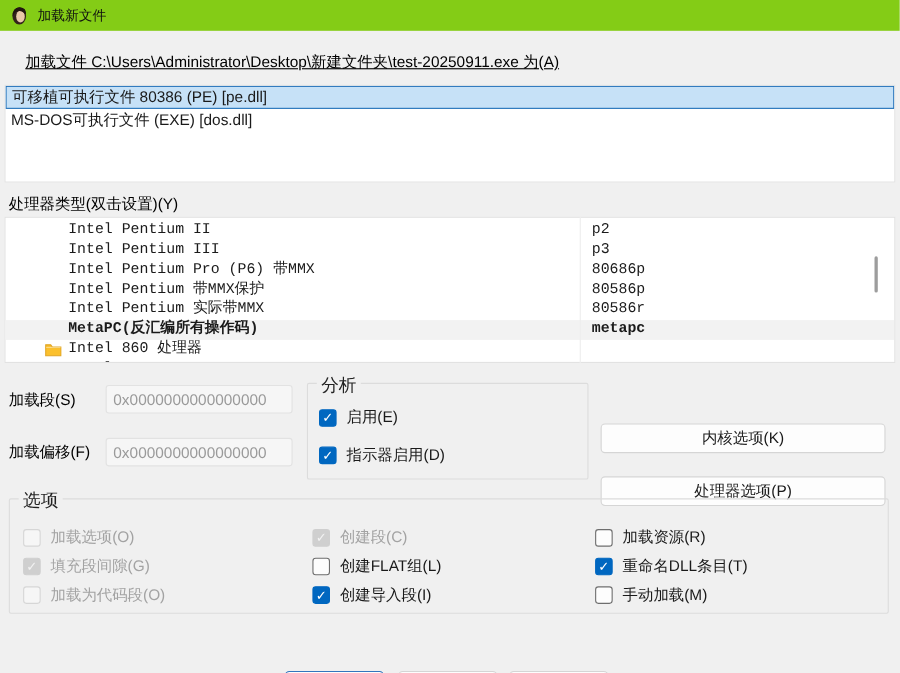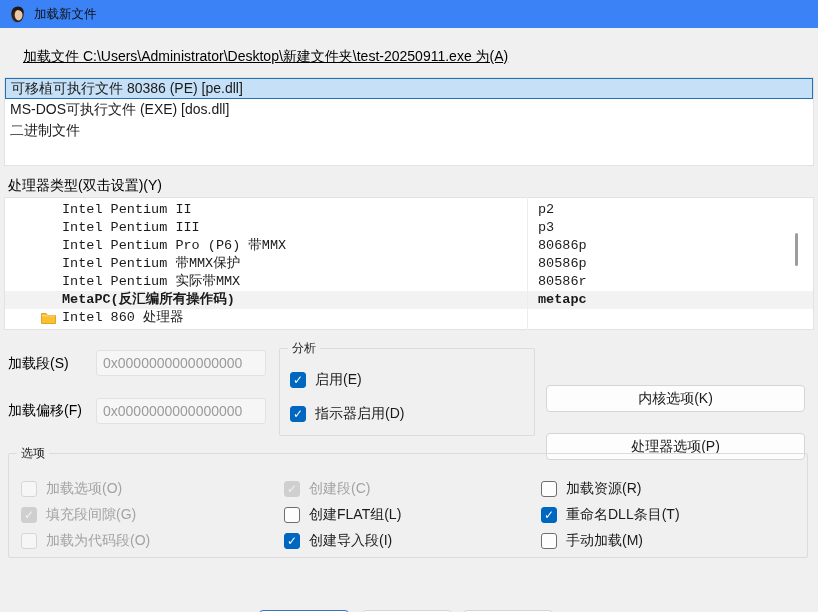--- a/index.html
+++ b/index.html
@@ -5,42 +5,42 @@
   html,body{margin:0;padding:0;}
   body{
     width:818px;height:612px;position:relative;overflow:hidden;
     background:#f0f0f0;
     font-family:"Liberation Sans","DejaVu Sans",sans-serif;
     color:#1a1a1a;
     -webkit-font-smoothing:antialiased;
   }
   .abs{position:absolute;}
   
-  .titlebar{left:0;top:0;width:818px;height:28px;background:#3b82f6;display:flex;align-items:center;gap:8px;padding-left:8px;box-sizing:border-box;}
+  .titlebar{left:0;top:0;width:818px;height:28px;background:#84cc16;display:flex;align-items:center;gap:8px;padding-left:8px;box-sizing:border-box;}
   .titlebar .ttl{font-size:12.5px;color:#111;}
   
   .lbl{font-size:14px;color:#000;}
   
   .loaderbox{left:4px;top:77px;width:810px;height:89px;background:#ffffff;border:1px solid #e2e2e2;box-sizing:border-box;overflow:hidden;}
   .lrow{height:21px;line-height:21px;font-size:14px;padding-left:5px;box-sizing:border-box;white-space:nowrap;}
   .lrow.sel{background:#c6e1f7;border:1px solid #2270b8;line-height:19px;}
   
   .proclist{left:4px;top:197px;width:810px;height:133px;background:#ffffff;border:1px solid #e2e2e2;box-sizing:border-box;overflow:hidden;font-family:Liberation Mono, monospace;font-size:13.5px;padding-top:3px;}
   .pdivider{left:527px;top:197px;width:1px;height:133px;background:#ededed;}
   .prow{height:18px;line-height:18px;position:relative;white-space:nowrap;}
   .prow .pname{padding-left:57px;display:inline-block;}
   .prow .pval{position:absolute;left:533px;top:0;}
   .prow.hl{background:#f2f2f2;font-weight:700;}
   .prow .foldericon{position:absolute;left:36px;top:3px;}
   .pscroll{left:795px;top:233px;width:3px;height:33px;background:#9d9d9d;border-radius:2px;}
   
   .hexinput{background:#f6f6f6;border:1px solid #e2e2e2;border-radius:3px;color:#9a9a9a;font-size:14px;padding:0 6px;box-sizing:border-box;font-family:"Liberation Sans","DejaVu Sans",sans-serif;}
   
   .group{border:1px solid #dcdcdc;border-radius:2px;box-sizing:border-box;}
-  .group>.gtitle{position:absolute;top:-9px;left:8px;background:#f0f0f0;padding:0 4px;font-size:12px;color:#222;}
+  .group>.gtitle{position:absolute;top:-9px;left:8px;background:#f0f0f0;padding:0 4px;font-size:16px;color:#222;}
   
   .cb{display:flex;align-items:center;gap:9px;font-size:14px;position:absolute;white-space:nowrap;}
   .cb .box{width:16px;height:16px;border-radius:3px;background:#fdfdfd;border:1px solid #6e6e6e;box-sizing:border-box;display:flex;align-items:center;justify-content:center;flex:0 0 16px;}
   .cb .tick{color:#ffffff;font-size:12px;line-height:1;font-weight:700;}
   .cb.checked .box{background:#0067c0;border-color:#0067c0;}
   .cb.disabled .box{background:#f6f6f6;border-color:#d6d6d6;}
   .cb.disabled.checked .box{background:#cfcfcf;border-color:#cfcfcf;}
   .cb.disabled.checked .tick{color:#f2f2f2;}
   .cb.disabled .cblabel{color:#a3a3a3;}
   
@@ -59,21 +59,20 @@
     </svg>
   </span>
   <span class="ttl">加载新文件</span>
 </div>
 
 <div class="abs lbl" style="left:23px;top:48px;text-decoration:underline;">加载文件 C:\Users\Administrator\Desktop\新建文件夹\test-20250911.exe 为(A)</div>
 
 <div class="abs loaderbox">
   <div class="lrow sel">可移植可执行文件 80386 (PE) [pe.dll]</div>
   <div class="lrow">MS-DOS可执行文件 (EXE) [dos.dll]</div>
-  <div class="lrow">二进制文件</div>
 </div>
 
 <div class="abs lbl" style="left:8px;top:177px;">处理器类型(双击设置)(Y)</div>
 
 <div class="abs proclist">
   <div class="prow">
     <span class="pname">Intel Pentium II</span>
     <span class="pval">p2</span>
   </div>
   <div class="prow">

